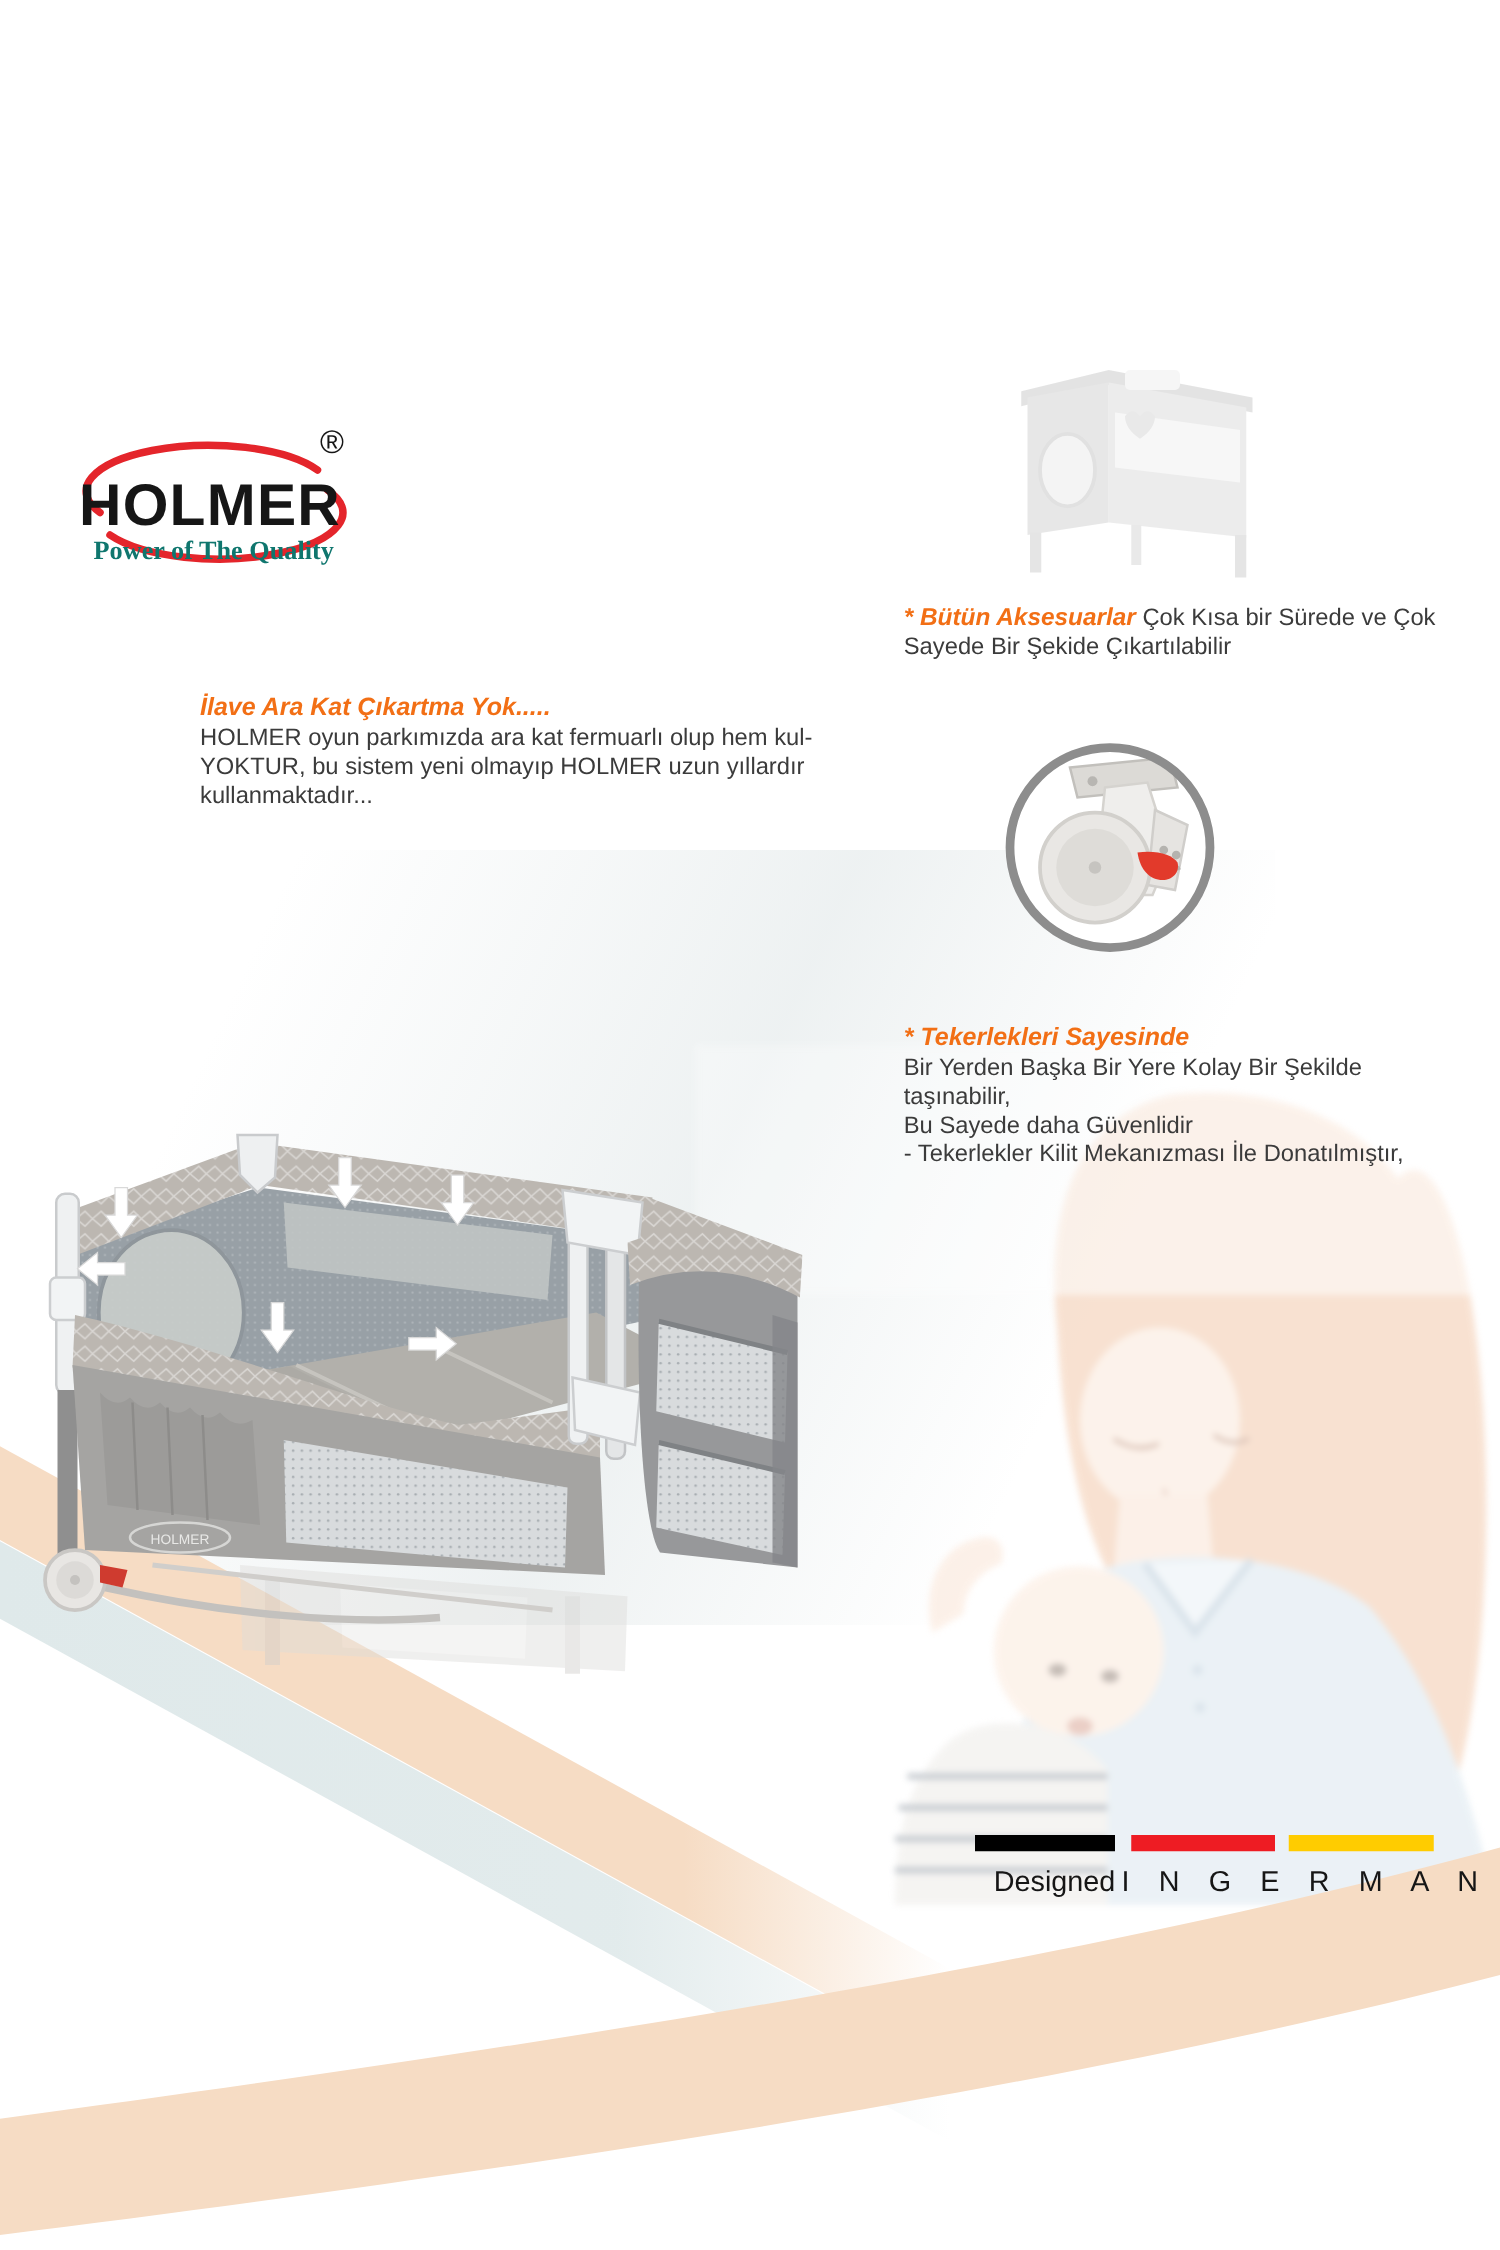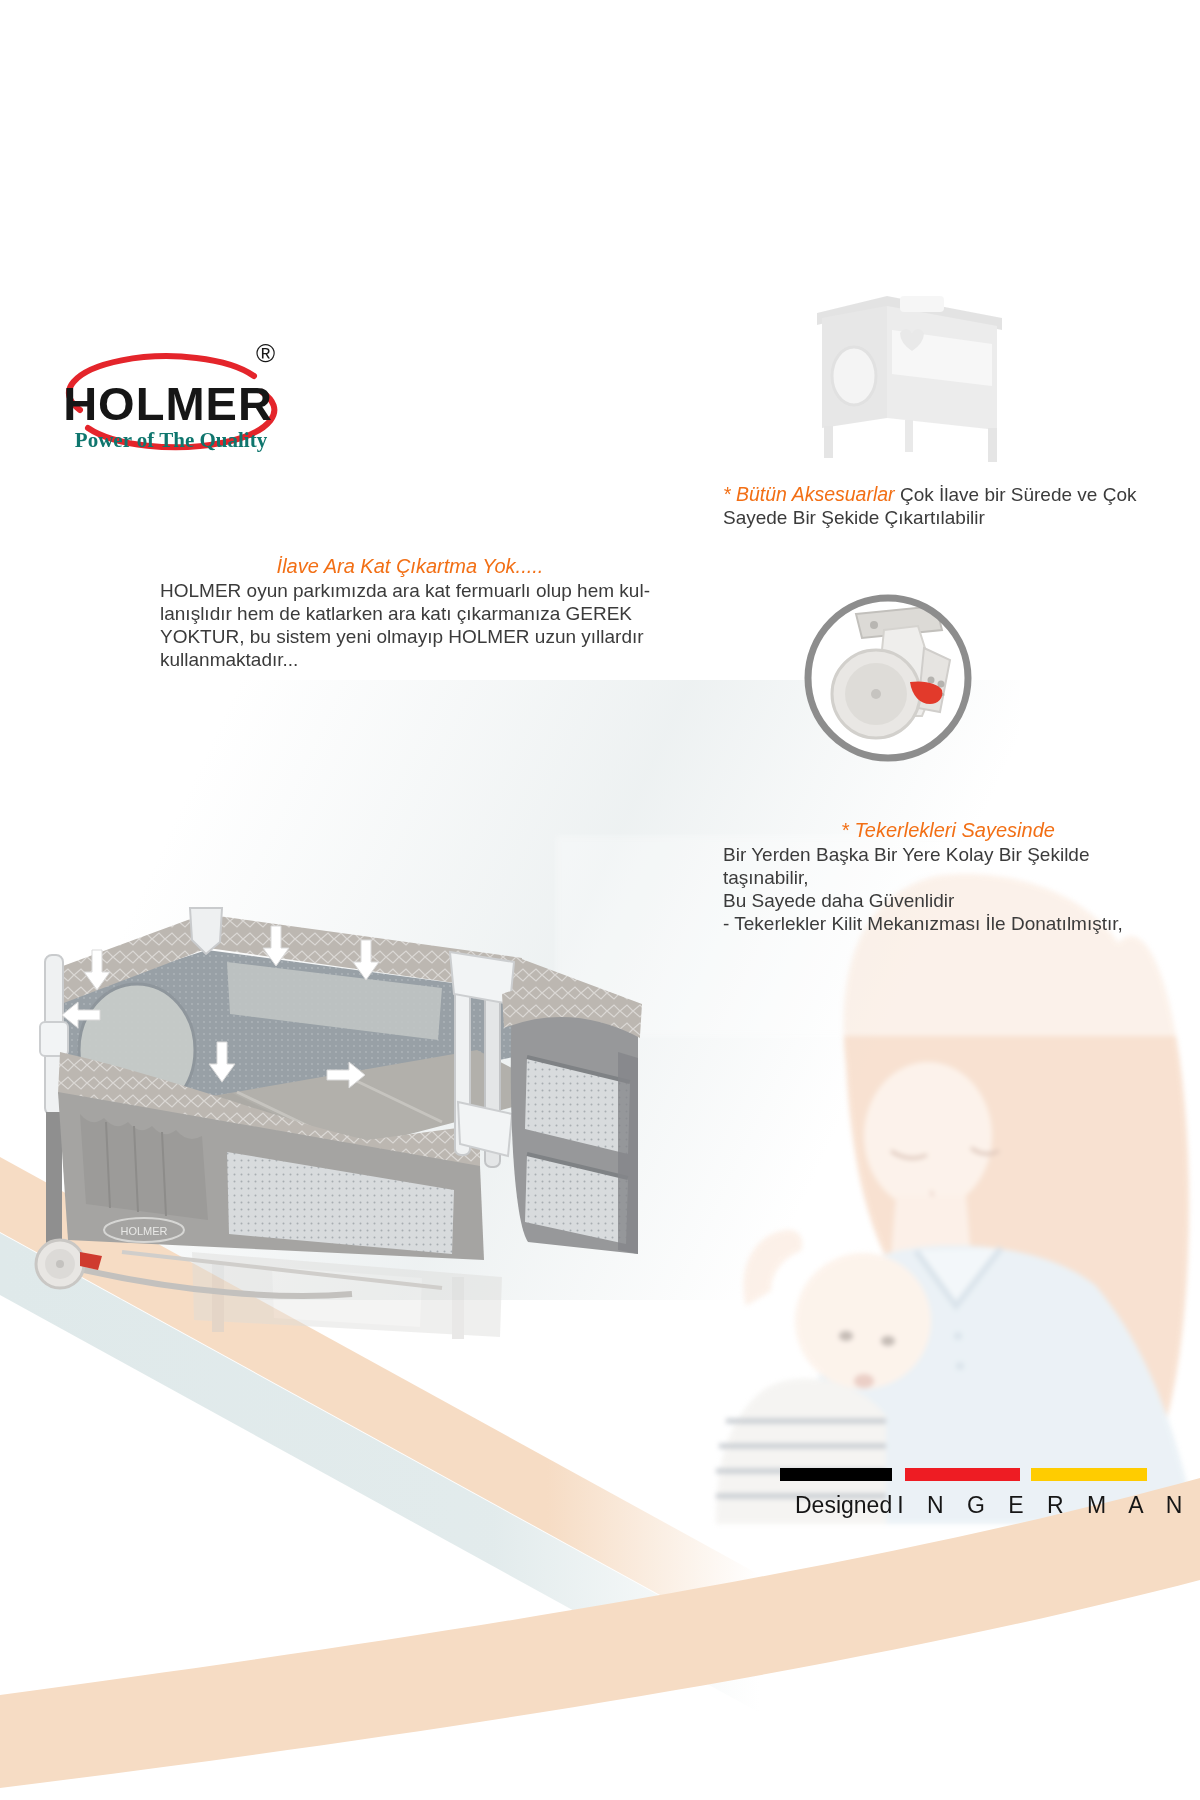--- a/index.html
+++ b/index.html
@@ -7,21 +7,21 @@
         font-family:"Liberation Sans",sans-serif;background:#ffffff;}
   .abs{position:absolute;}
   
   .sheen{left:120px;top:680px;width:900px;height:620px;
          background:linear-gradient(115deg,rgba(228,234,235,0) 10%,rgba(223,230,231,.55) 48%,rgba(240,244,244,0) 78%);}
   
   .logo-wrap{left:58px;top:336px;width:226px;height:120px;}
   .tagline{left:58px;top:428px;width:226px;text-align:center;
            font-family:"Liberation Serif",serif;font-weight:bold;font-size:21px;color:#0f766e;}
   
-  .h-orange{color:#f26f15;font-weight:normal;font-style:italic;text-align:center;}
+  .h-orange{color:#f26f15;font-weight:bold;font-style:italic;}
   .txt{color:#3b3b3b;font-size:19px;line-height:23px;}
   .blk-left{left:160px;top:553px;width:500px;}
   .blk-left .head{font-size:20px;line-height:26px;}
   .blk-acc{left:723px;top:483px;width:440px;}
   .blk-wheel{left:723px;top:781px;width:450px;}
   .blk-acc .head-inline{font-size:19.5px;}
   
   .flagbar{top:1468px;height:13px;}
   .designed{left:795px;top:1492px;font-size:23px;color:#161616;white-space:nowrap;}
   .designed .sp{letter-spacing:8.5px;margin-left:5px;}
@@ -97,29 +97,28 @@
     <ellipse cx="42" cy="98" rx="22" ry="29" fill="#e8e8e8" stroke="#bdbdbd" stroke-width="3"></ellipse>
     <path d="M88,55 q6,-8 12,0 q6,-8 12,0 q0,10 -12,18 q-12,-8 -12,-18" fill="#cfcfcf"></path>
     <rect x="88" y="18" width="44" height="16" rx="4" fill="#ececec"></rect>
     <rect x="12" y="148" width="9" height="32" fill="#c7c7c7"></rect>
     <rect x="176" y="150" width="9" height="34" fill="#c7c7c7"></rect>
     <rect x="93" y="142" width="8" height="32" fill="#cfcfcf"></rect>
   </svg>
 
   <div class="abs blk-acc txt">
     <div>
-      <span class="h-orange head-inline">* Bütün Aksesuarlar</span><span> Çok İlave bir Sürede ve Çok</span>
+      <span class="h-orange head-inline">* Bütün Aksesuarlar</span><span> Çok Kısa bir Sürede ve Çok</span>
     </div>
     <div>Sayede Bir Şekide Çıkartılabilir</div>
   </div>
 
   <div class="abs blk-left txt">
     <div class="h-orange head">İlave Ara Kat Çıkartma Yok.....</div>
     <div>HOLMER oyun parkımızda ara kat fermuarlı olup hem kul-</div>
-    <div>lanışlıdır hem de katlarken ara katı çıkarmanıza GEREK</div>
     <div>YOKTUR, bu sistem yeni olmayıp HOLMER uzun yıllardır</div>
     <div>kullanmaktadır...</div>
   </div>
 
   <svg class="abs" style="left:798px;top:588px;" width="180" height="180" viewBox="0 0 180 180">
     <defs>
         <clipPath id="ringclip">
           <circle cx="90" cy="90" r="80"></circle>
         </clipPath>
       </defs>

